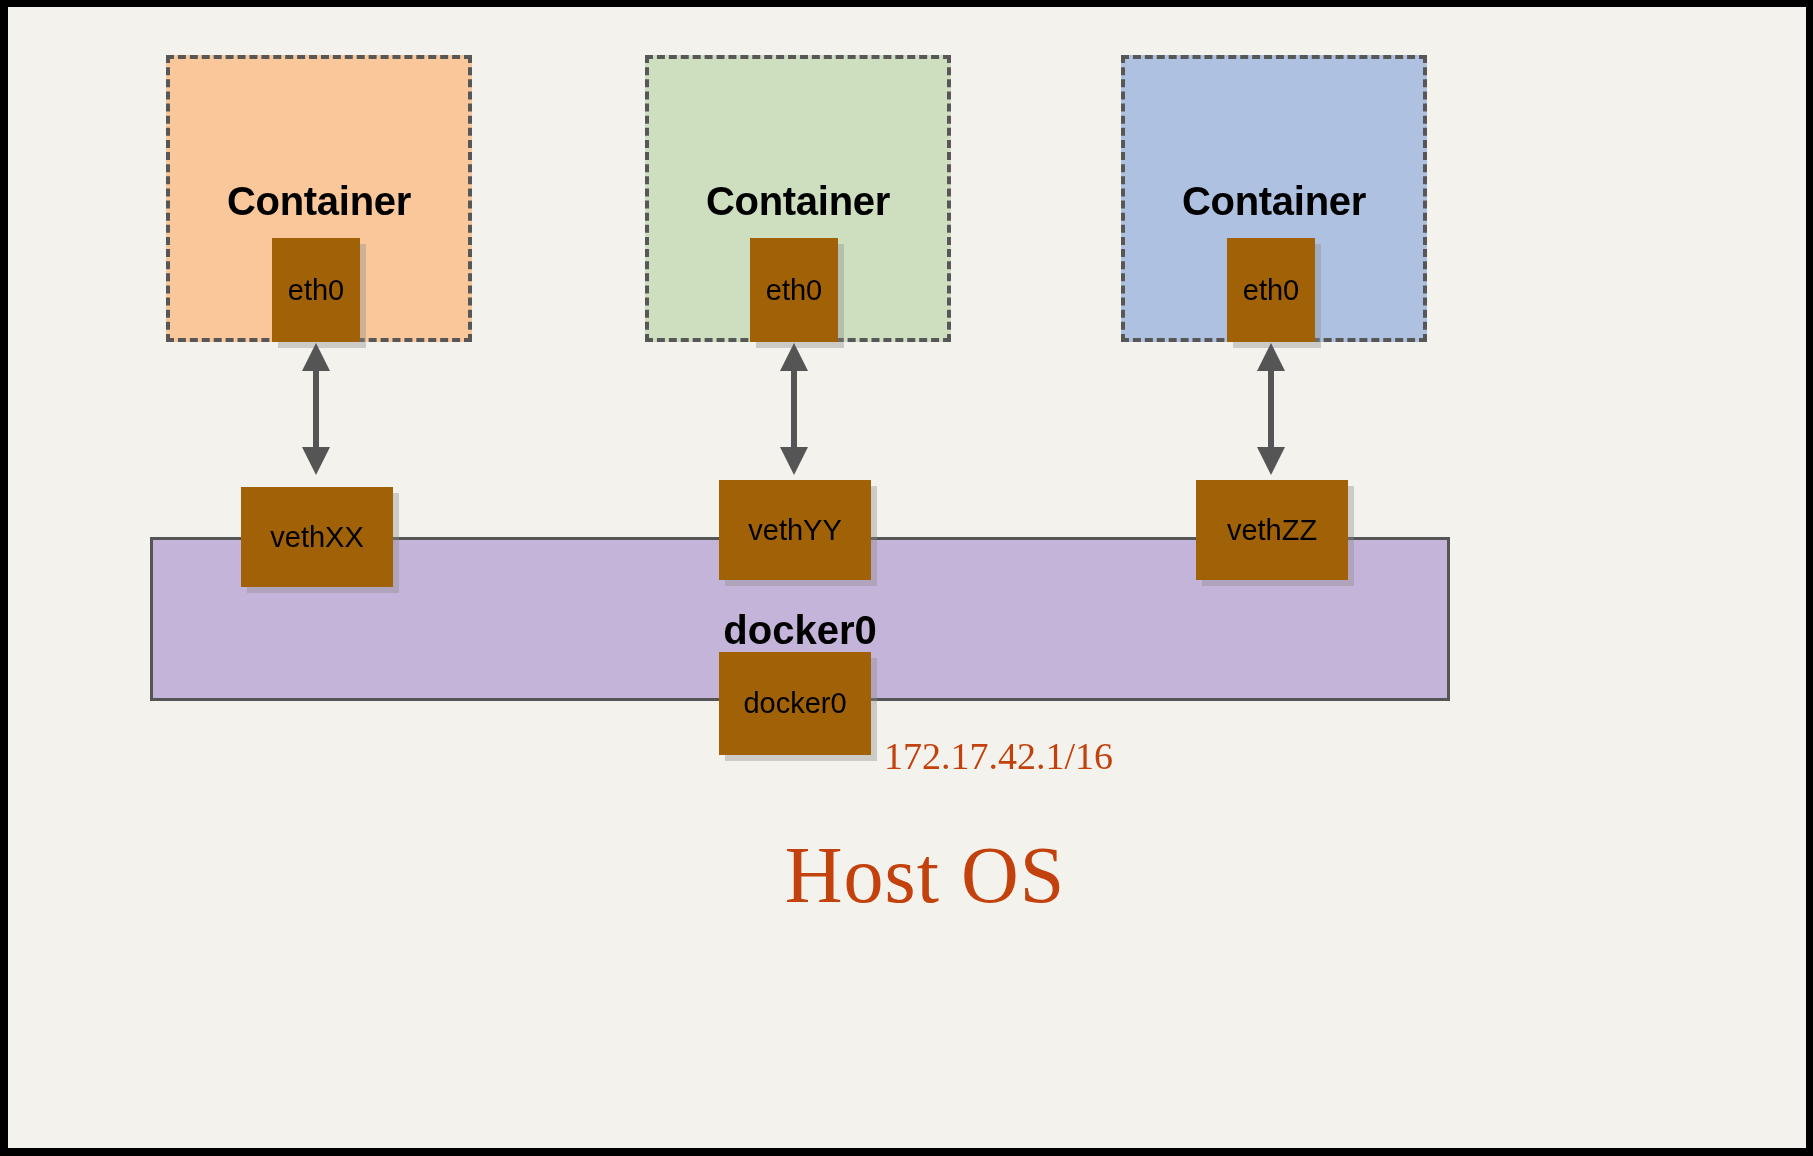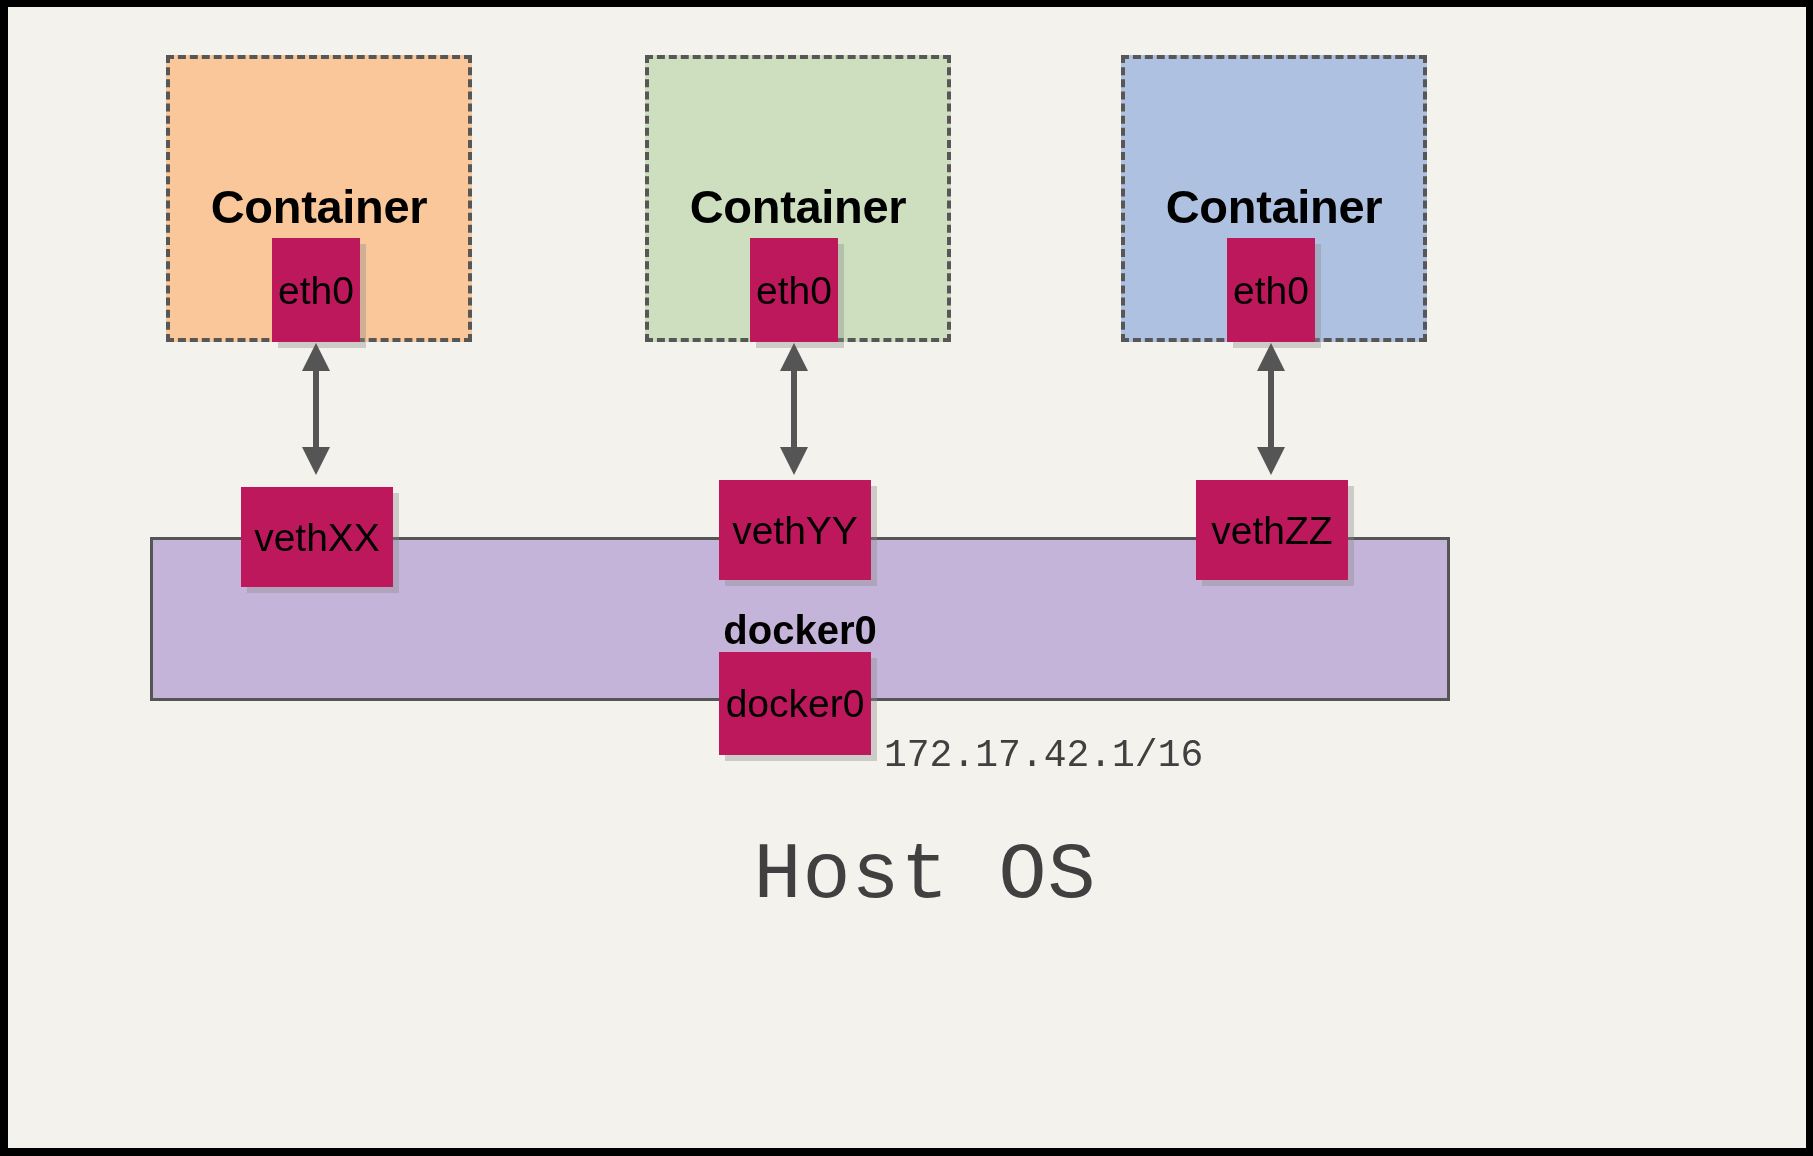--- a/index.html
+++ b/index.html
@@ -29,36 +29,36 @@
   .container-box {
     position: absolute;
     border: 4px dashed #575757;
     box-sizing: border-box;
   }
   .container-title {
     position: absolute;
     left: 0;
     right: 0;
     text-align: center;
-    font-size: 47px;
+    font-size: 40px;
     font-weight: bold;
     color: #000000;
     font-family: "Liberation Sans", sans-serif;
     letter-spacing: -0.3px;
   }
 
   
   .note-box {
     position: absolute;
-    background: #be185d;
+    background: #a16207;
     box-sizing: border-box;
     display: flex;
     align-items: center;
     justify-content: center;
-    font-size: 39px;
+    font-size: 29px;
     color: #000000;
     font-family: "Liberation Sans", sans-serif;
     box-shadow: 6px 6px 0px rgba(140,140,140,0.38);
     line-height: 1;
   }
 
   
   .arrow-svg {
     position: absolute;
     overflow: visible;
@@ -78,22 +78,22 @@
     text-align: center;
     font-size: 40px;
     font-weight: bold;
     color: #000000;
     font-family: "Liberation Sans", sans-serif;
   }
 
   
   .plain-text {
     position: absolute;
-    color: #404040;
-    font-family: Liberation Mono, monospace;
+    color: #c2410c;
+    font-family: Liberation Serif, serif;
     white-space: nowrap;
   }
   #ip-label {
     font-size: 38px;
   }
   #host-os-label {
     font-size: 80px;
     font-weight: normal;
     left: 0;
     right: 0;

